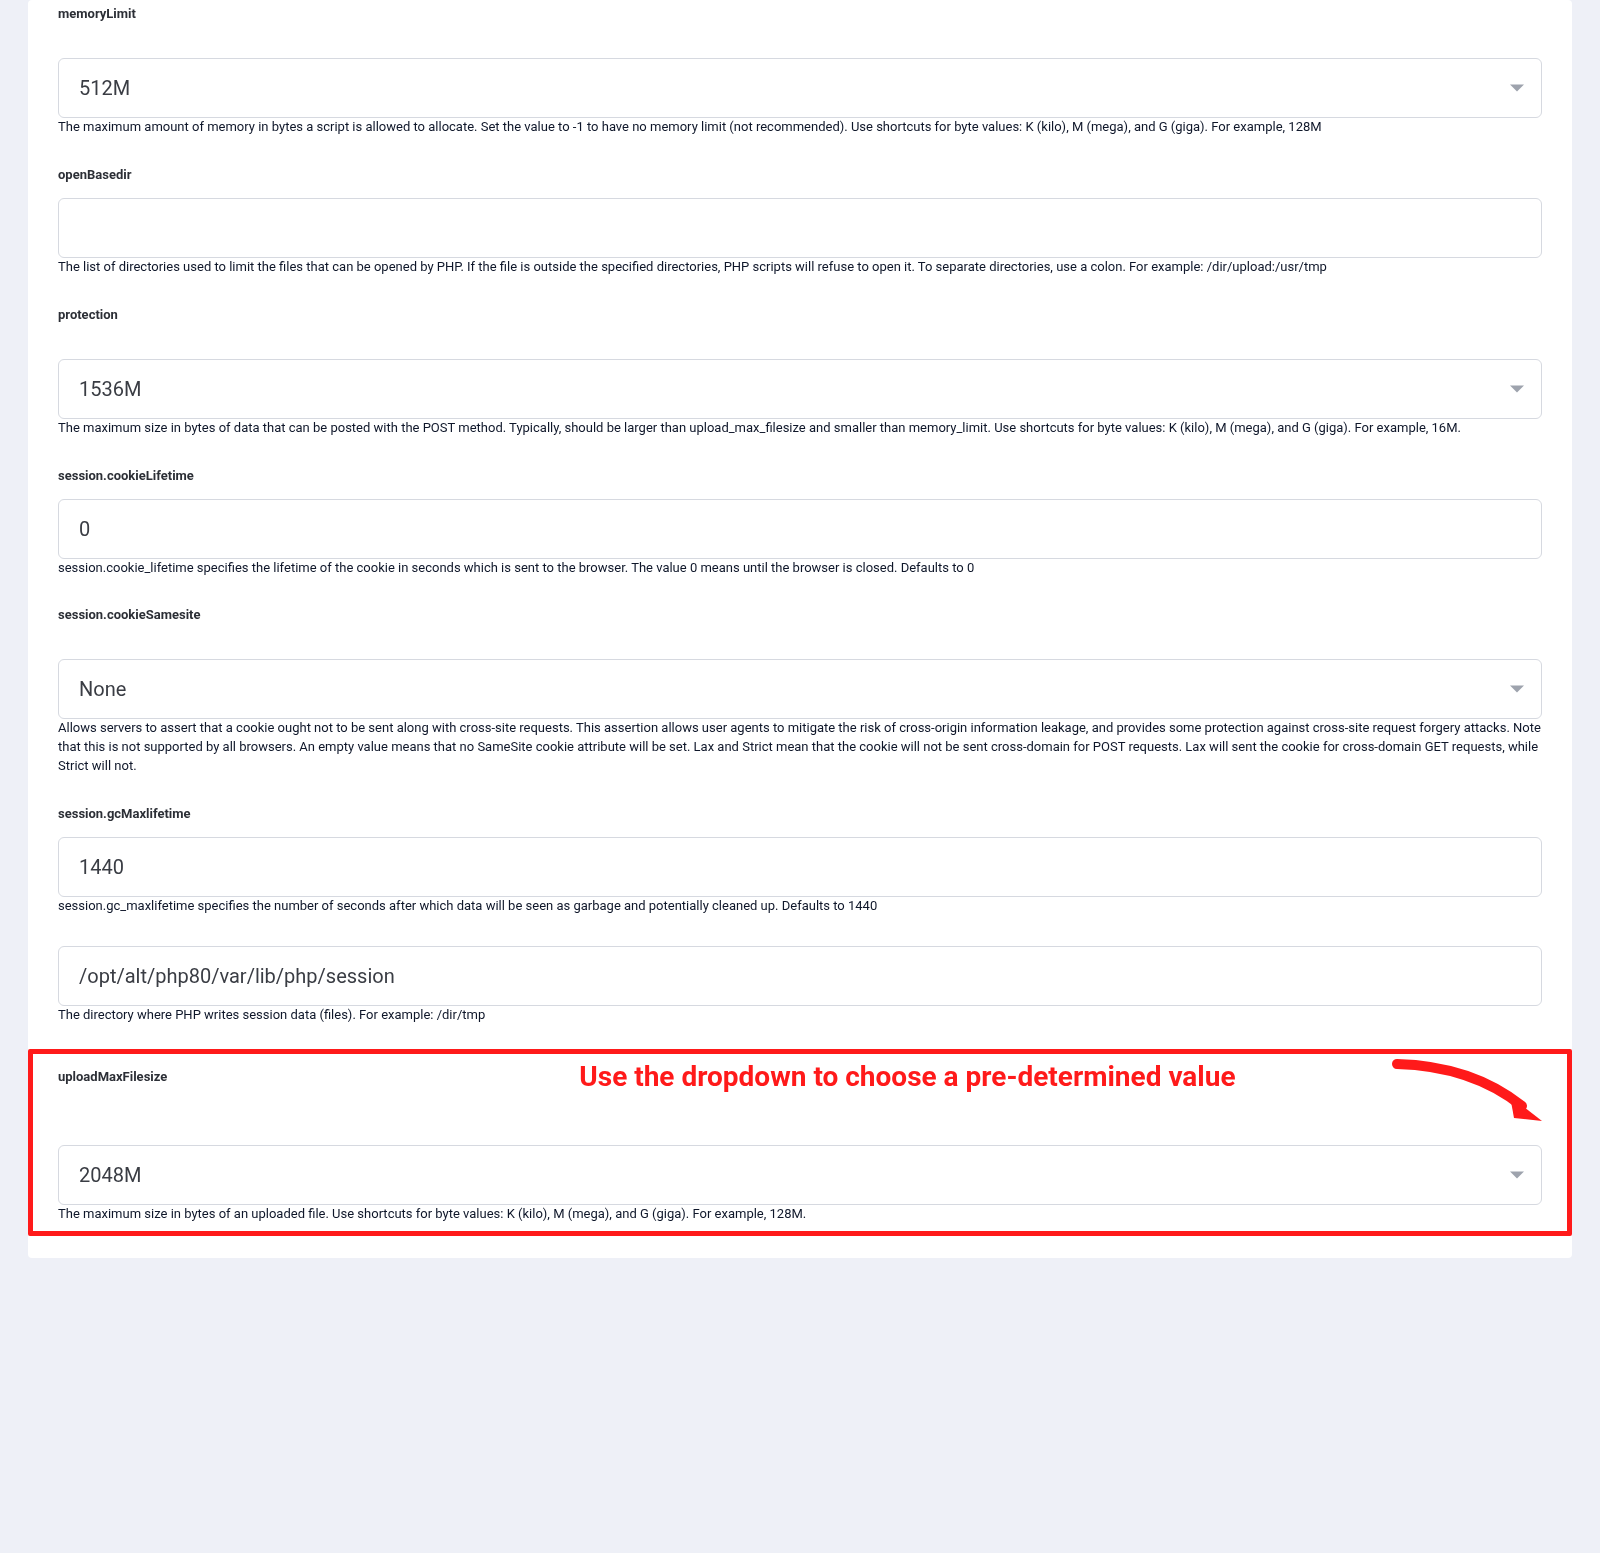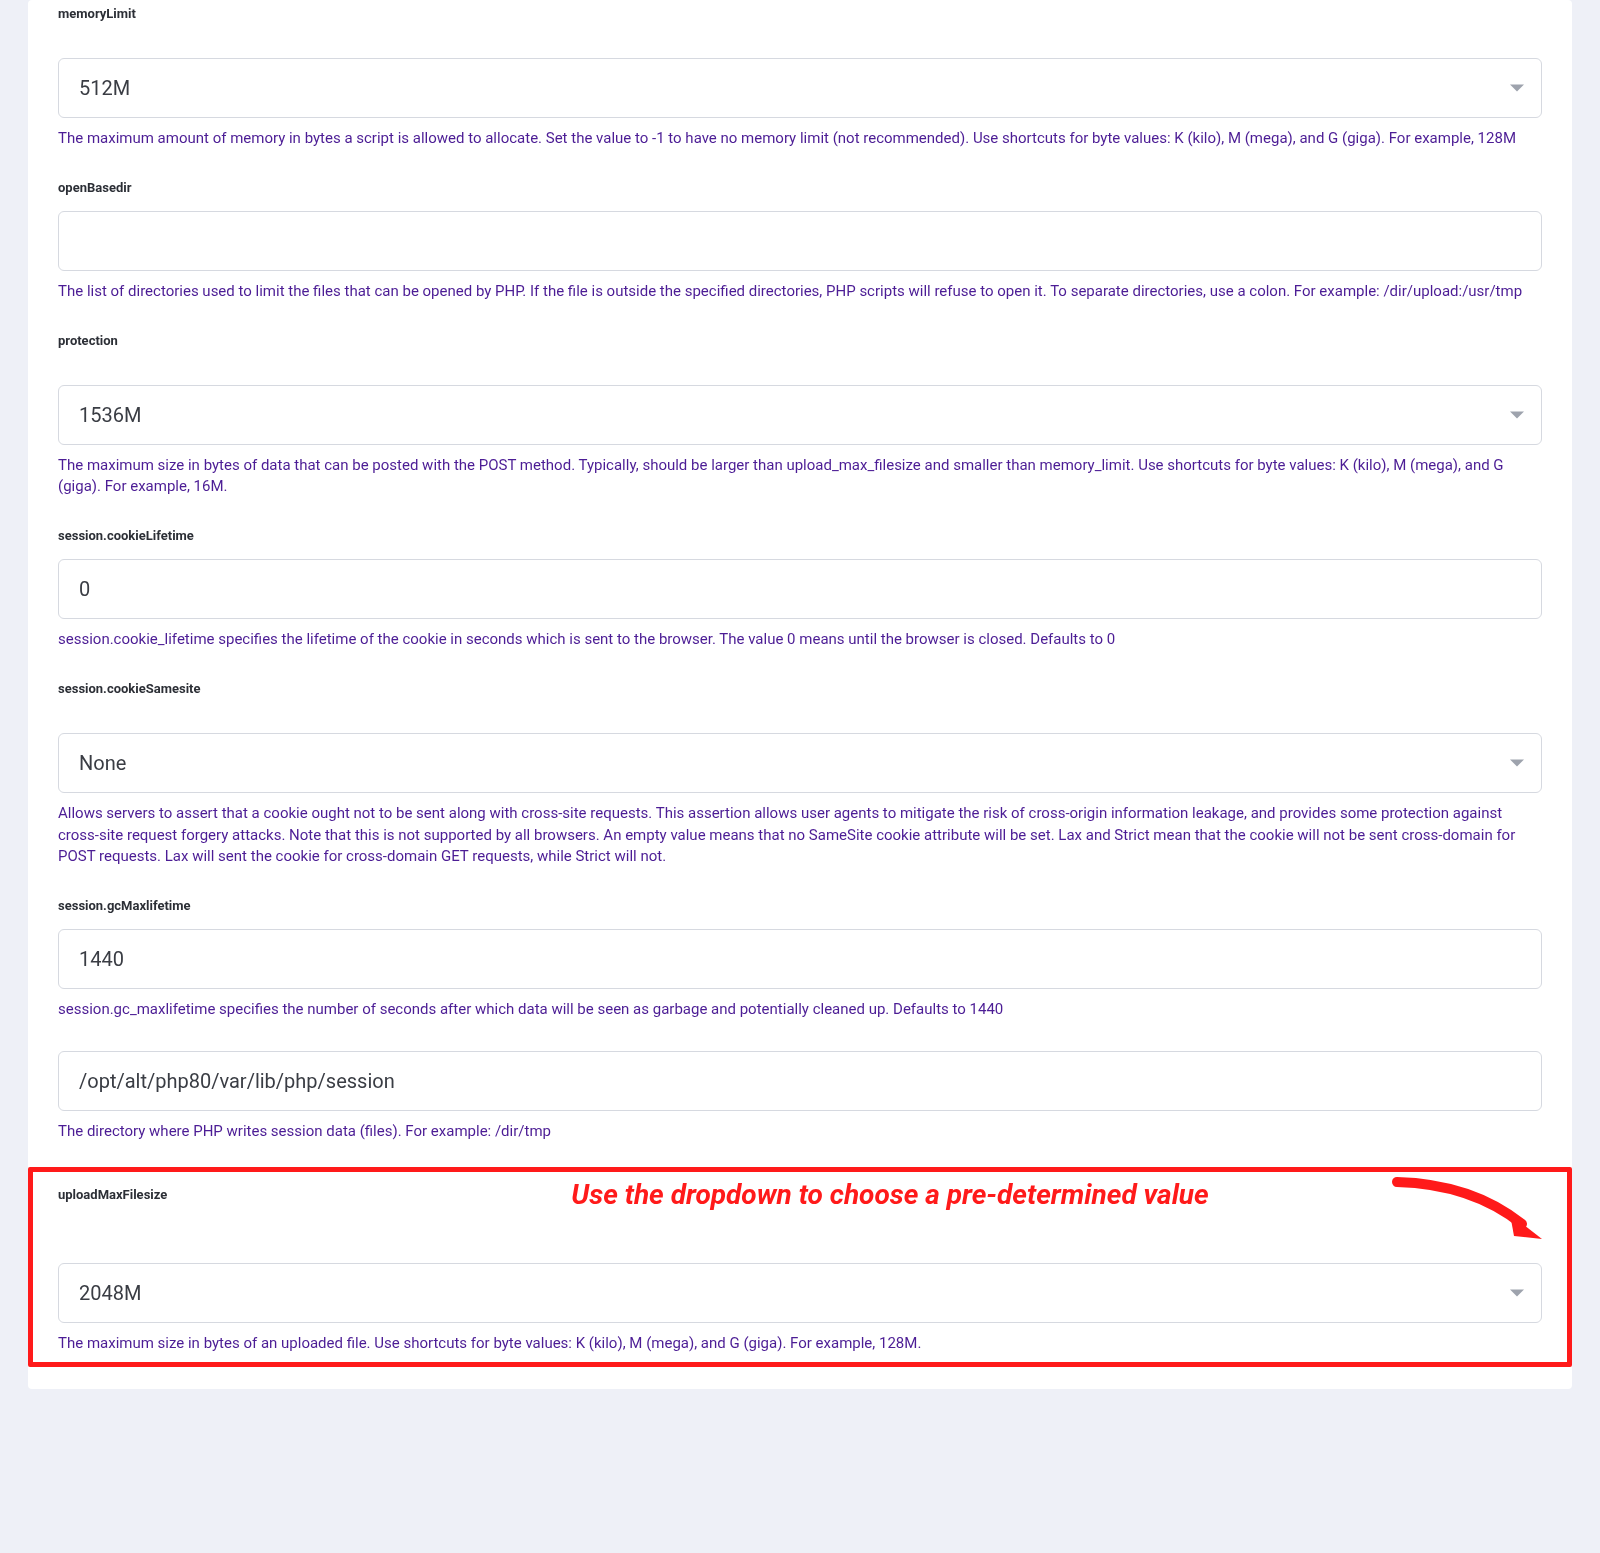--- a/index.html
+++ b/index.html
@@ -56,51 +56,49 @@
       top: 50%;
       transform: translateY(-50%);
       width: 0;
       height: 0;
       border-left: 7px solid transparent;
       border-right: 7px solid transparent;
       border-top: 7px solid #9ea3ad;
       pointer-events: none;
     }
     .help-text {
-      font-size: 15px;
-      color: #4c1d95;
+      font-size: 13px;
+      color: #0f172a;
       line-height: 1.45;
-      margin-top: 10px;
     }
     .highlight-box {
       border: 5px solid #ff1a1a;
       border-radius: 2px;
       margin: 0 -30px -8px -30px;
       padding: 2px 25px 8px 25px;
       position: relative;
     }
     .highlight-box .form-group {
       margin-bottom: 0;
     }
     .annotation-row {
       display: flex;
       align-items: center;
       justify-content: flex-start;
-      gap: 24px;
+      gap: 32px;
       height: 30px;
       position: relative;
     }
     .annotation-text {
       color: #ff1a1a;
       font-weight: 700;
       font-size: 28px;
       white-space: nowrap;
       flex-shrink: 0;
       margin-left: 380px;
-      font-style: italic;
     }
     .annotation-arrow {
       position: absolute;
       right: -10px;
       top: -6px;
     }
   </style>
 </head>
 <body>
 

